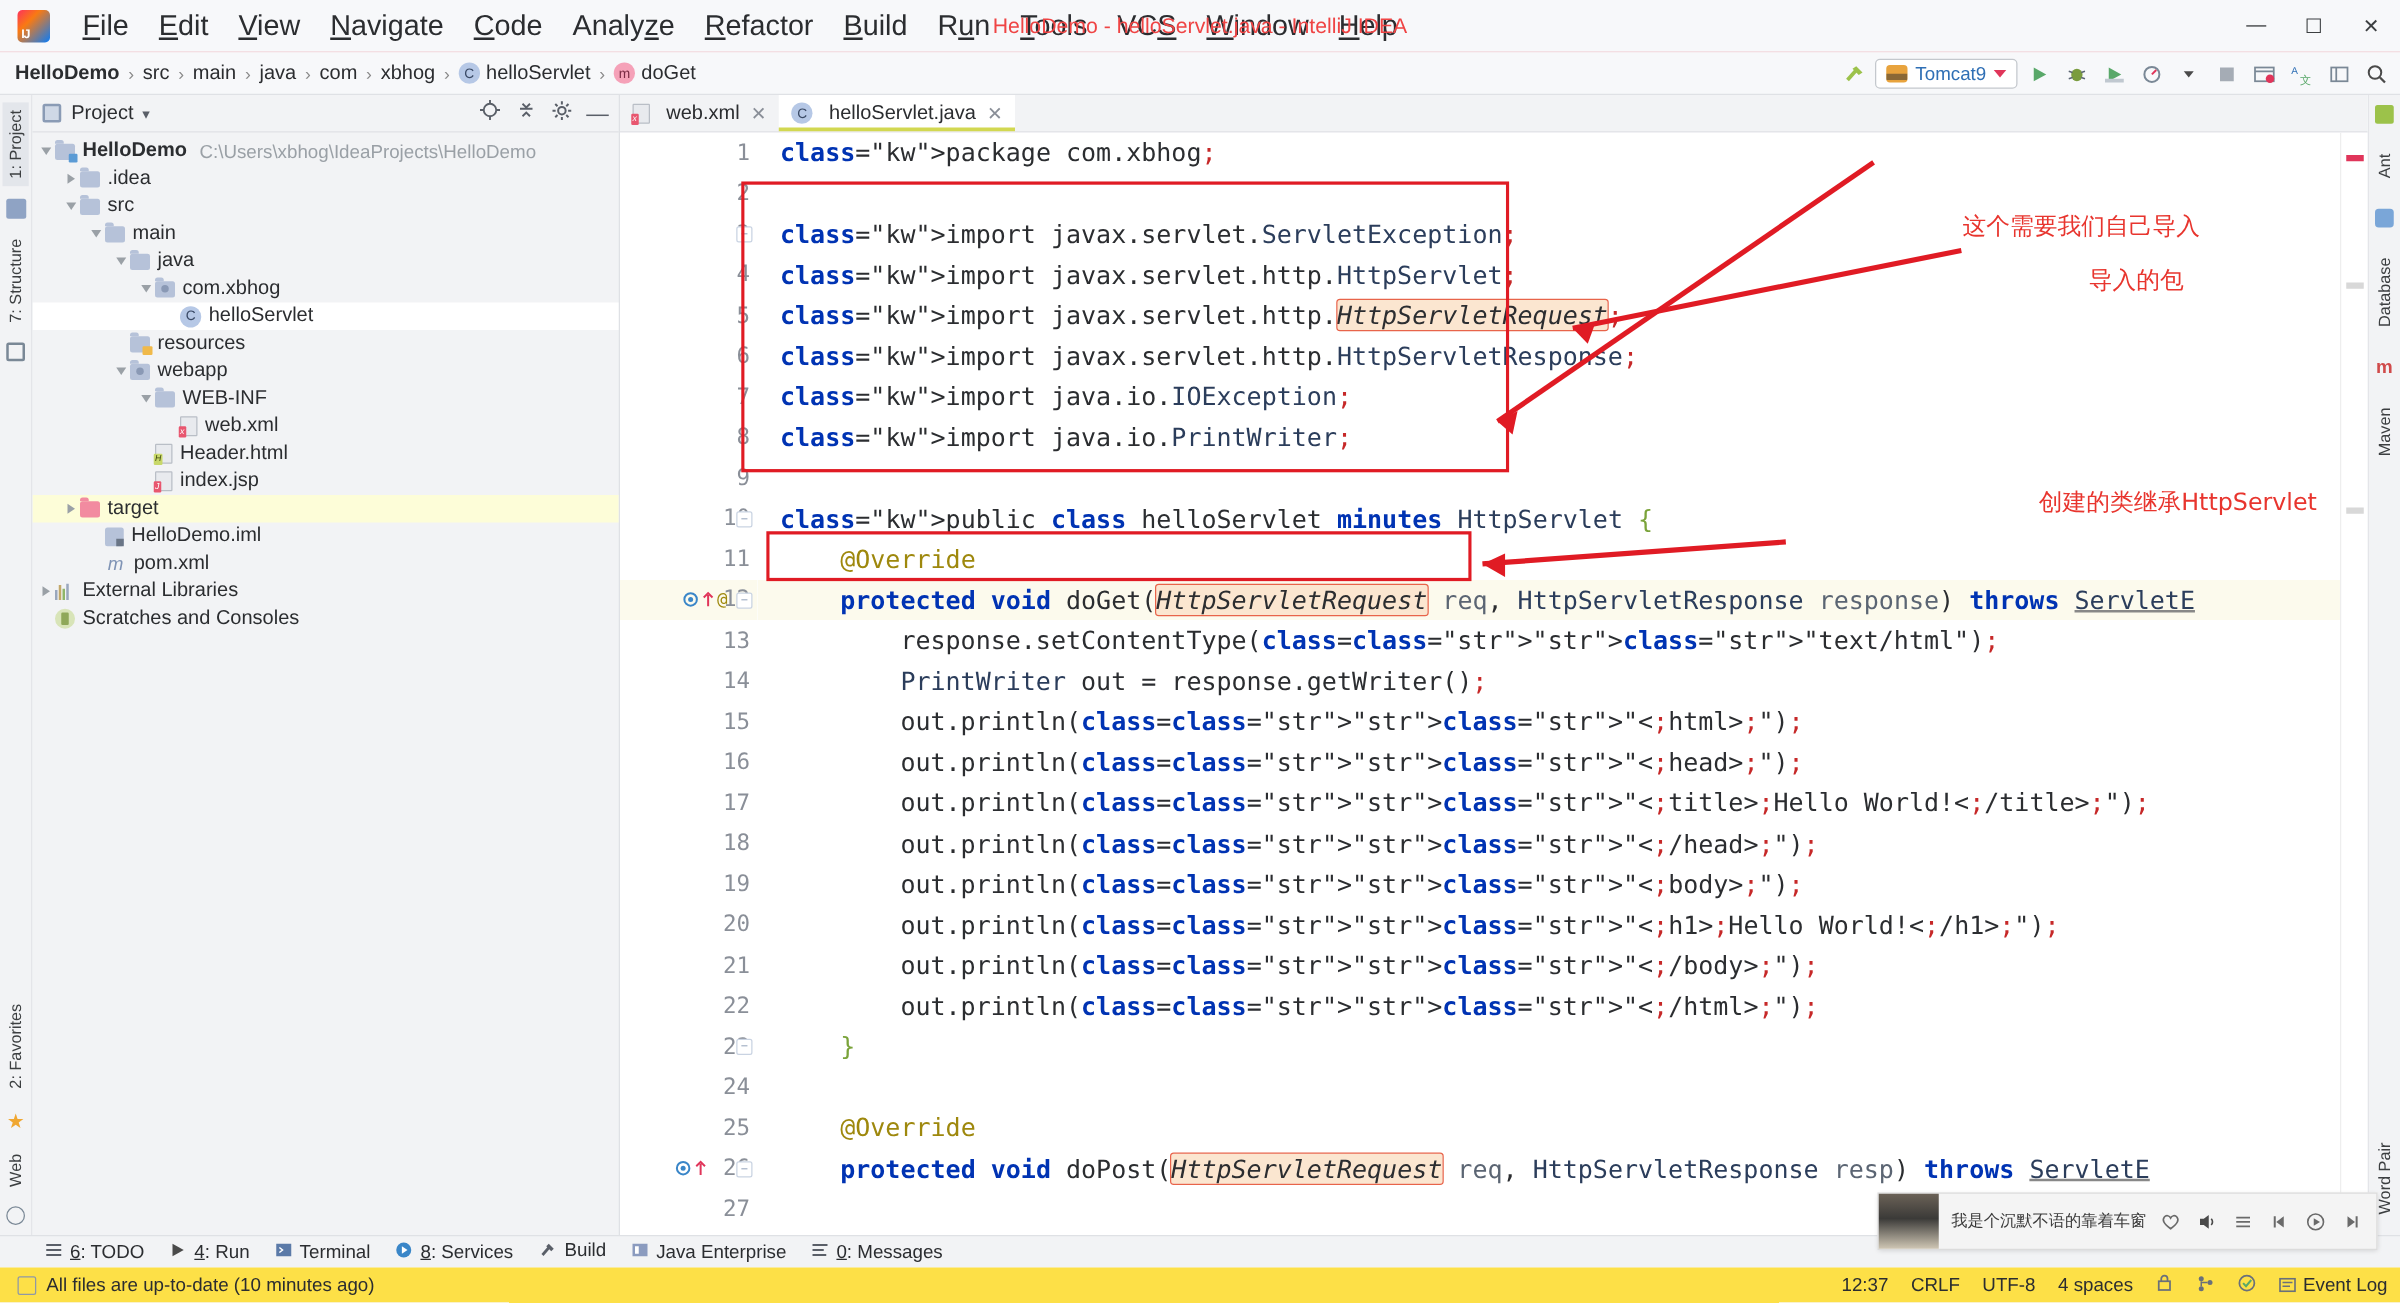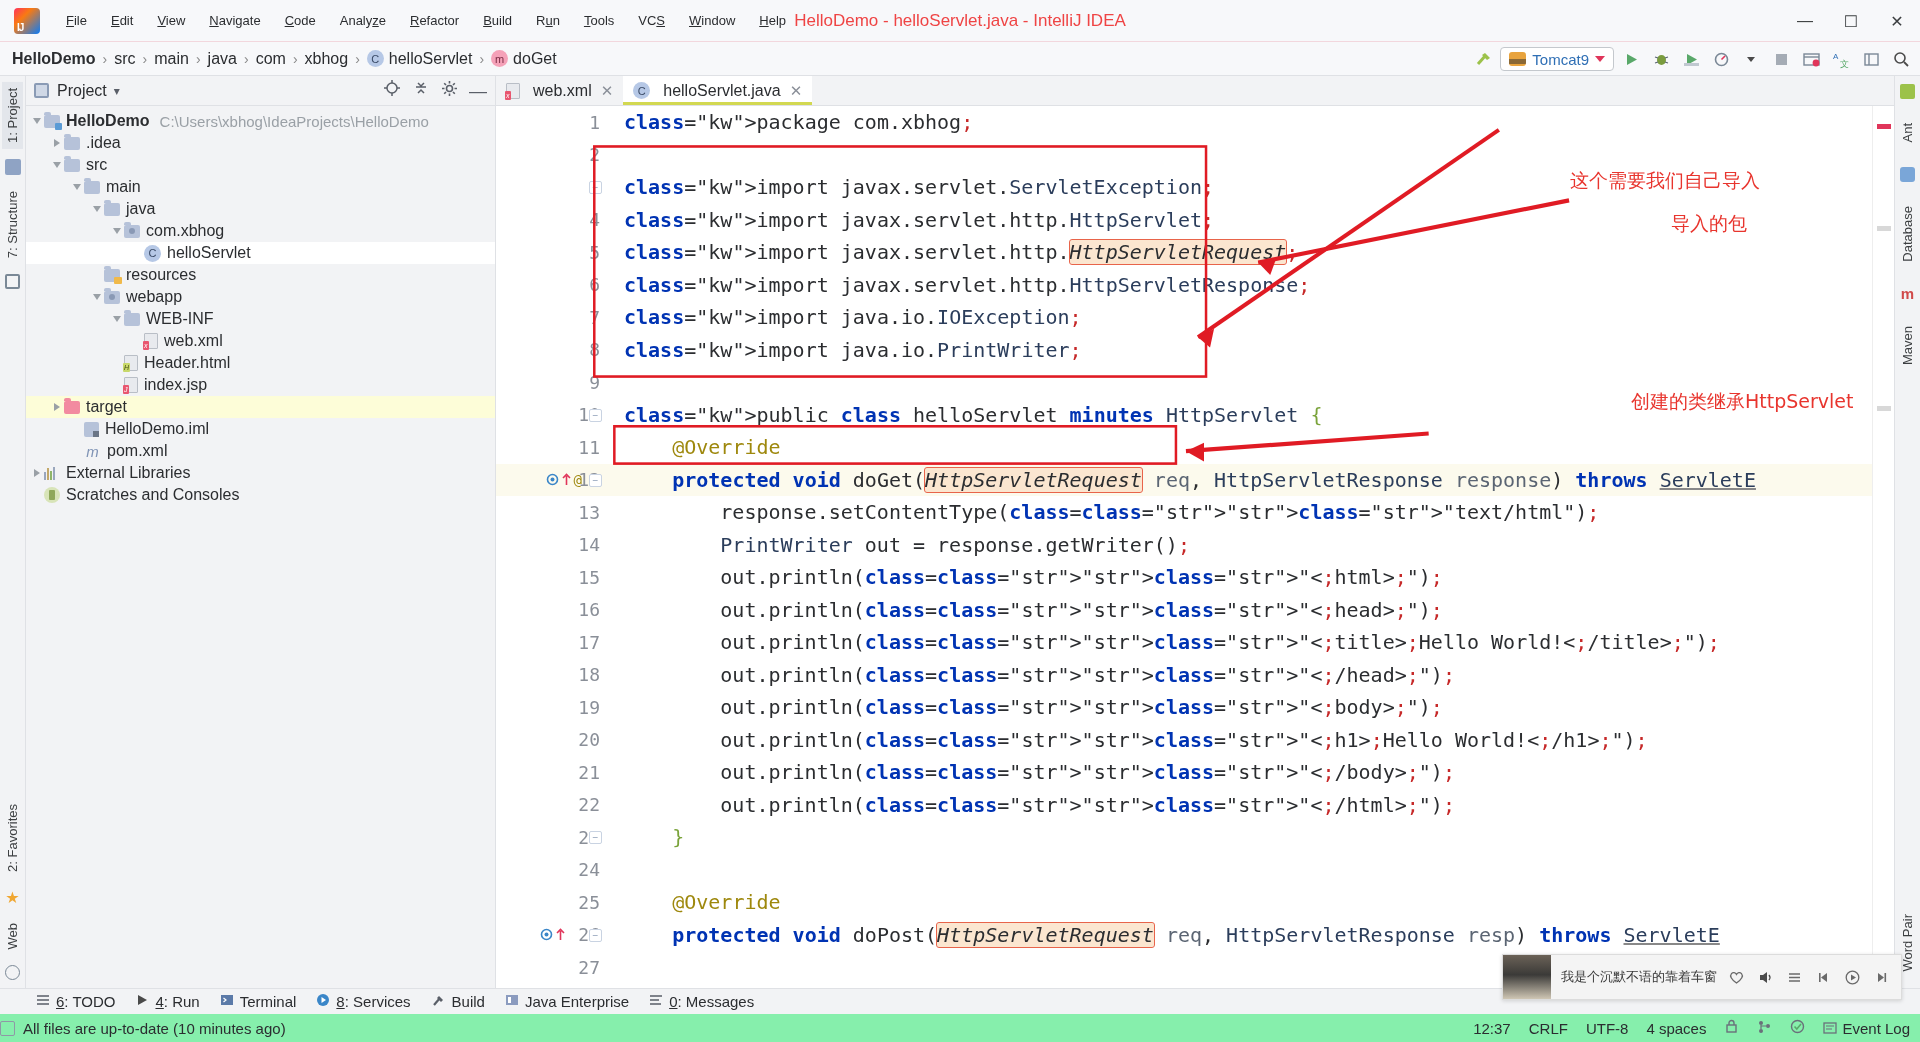--- a/index.html
+++ b/index.html
@@ -12,21 +12,21 @@
     -webkit-font-smoothing: antialiased;
   }
   .app { position:relative; width:1920px; height:1042px; background:#f7f8fa; display:flex; flex-direction:column; }
 
   
   .titlebar { height:42px; display:flex; align-items:center; background:#f7f8fa; border-bottom:1px solid #e3566a33; position:relative; }
   .ij-logo { width:26px; height:26px; margin-left:14px; margin-right:14px; border-radius:4px;
     background: linear-gradient(135deg,#fe315d 0%,#f97a12 35%,#087cfa 100%); position:relative; flex:none;}
   .ij-logo::after{ content:"IJ"; position:absolute; left:3px; bottom:1px; font-size:10px; font-weight:bold; color:#fff; letter-spacing:-1px;}
   .menubar { display:flex; gap:0px; align-items:center; }
-  .menu-item { padding:4px 12px; font-size:13px; color:#2b2d30; cursor:default; white-space:nowrap;}
+  .menu-item { padding:4px 12px; font-size:23px; color:#2b2d30; cursor:default; white-space:nowrap;}
   .menu-item .mn { text-decoration:underline; }
   .win-title { position:absolute; left:0; right:0; text-align:center; font-size:17px; color:#ef4444; pointer-events:none;}
   .win-controls { position:absolute; right:0; top:0; height:42px; display:flex; align-items:center; }
   .wc { width:46px; height:42px; display:flex; align-items:center; justify-content:center; font-size:16px; color:#3c3f41;}
 
   
   .navbar { height:34px; display:flex; align-items:center; background:#f7f8fa; border-bottom:1px solid #dfe1e5; position:relative; padding-left:12px;}
   .crumb { display:flex; align-items:center; font-size:16px; color:#2b2d30; }
   .crumb.bold { font-weight:bold; }
   .crumb-sep { margin:0 7px; color:#8a8a8a; font-size:14px; }
@@ -125,21 +125,21 @@
   .strip-mark { position:absolute; left:4px; width:14px; height:5px;}
 
   
   .anno { position:absolute; pointer-events:none; }
   .anno-text { color:#e8352e; font-size:19px; white-space:nowrap; font-family:"DejaVu Sans", sans-serif;}
 
   
   .bottombar { height:26px; background:#f2f3f5; border-top:1px solid #dfe1e5; display:flex; align-items:center; gap:20px; padding-left:36px; font-size:15px; color:#2b2d30;}
   .bbtn { display:flex; align-items:flex-start; gap:6px; }
   .bbtn u { text-decoration: underline; }
-  .statusbar { height:28px; background:#86efac; display:flex; align-items:center; font-size:15px; color:#2b2d30; gap:0; position:relative;}
+  .statusbar { height:28px; background:#fde047; display:flex; align-items:center; padding-left:14px; font-size:15px; color:#2b2d30; gap:0; position:relative;}
   .status-right { position:absolute; right:10px; display:flex; align-items:center; gap:18px; font-size:15px;}
   .sb-ico { width:15px;height:15px;border:1px solid #8f98a6;border-radius:2px;}
 
   
   .music { position:absolute; right:18px; bottom:42px; height:46px; background:#f4f4f4; border:1px solid #dcdcdc;
            display:flex; align-items:center; gap:10px; padding:0 10px 0 0; box-shadow:0 1px 4px rgba(0,0,0,.15); }
   .music-thumb { width:48px; height:44px; background:linear-gradient(180deg,#6b6257 0%, #3b3a38 45%, #cfc6b4 100%); flex:none; }
   .music-text { font-size:13px; color:#3a3a3a; white-space:nowrap; font-family:"DejaVu Sans", sans-serif;}
   .music-ico { width:19px;height:19px; color:#6a6a6a; display:flex;align-items:center;justify-content:center;}
 </style>

